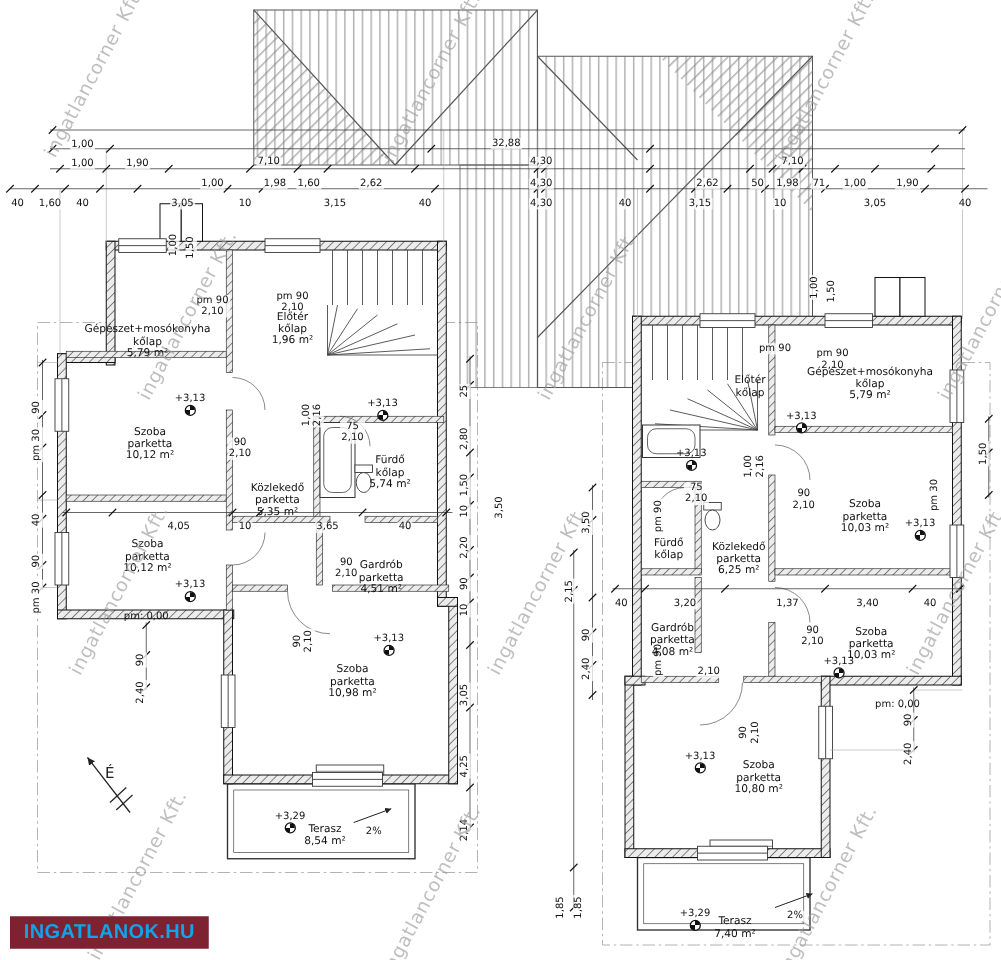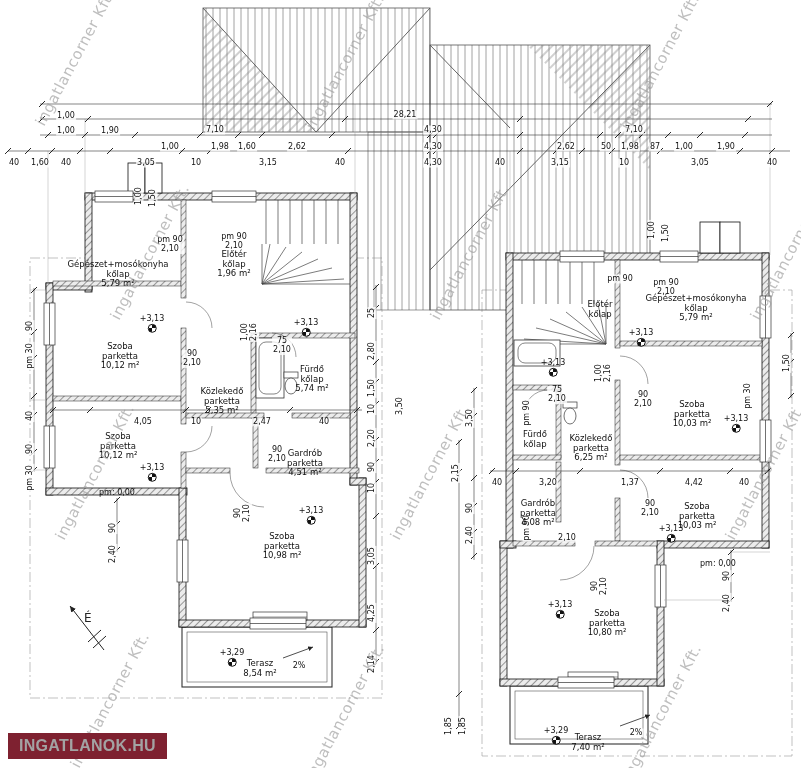--- a/index.html
+++ b/index.html
@@ -9,21 +9,21 @@
   #plan{position:absolute;left:0;top:0;z-index:1}
   #labels{position:absolute;left:0;top:16px;width:100%;height:100%;z-index:2;pointer-events:none}
   #wms{position:absolute;left:0;top:0;width:100%;height:100%;z-index:3;pointer-events:none}
   .lbl{position:absolute;font-size:8px;line-height:1.12;white-space:pre-line;text-align:center;color:#111}
   .dim{background:rgba(255,255,255,.78);padding:0 1px}
   .room{font-size:8.5px}
   .level{position:absolute;display:flex;flex-direction:column;align-items:center;gap:1px;font-size:8px;line-height:1.05}
   .lvlmark{width:9px;height:9px;border-radius:50%;border:1px solid #111;
            background:conic-gradient(#111 0 25%,#fff 25% 50%,#111 50% 75%,#fff 75% 100%)}
   .wm{position:absolute;font-size:15px;letter-spacing:.6px;color:#9e9e9e;opacity:.66;white-space:nowrap}
-  #logo{position:absolute;left:8px;top:733px;z-index:4;color:#a3a3a3;font-weight:bold;font-size:16px;
+  #logo{position:absolute;left:8px;top:733px;z-index:4;color:#0ea5e9;font-weight:bold;font-size:16px;
         padding:4px 11px;letter-spacing:.3px;font-family:"Liberation Sans",sans-serif}
 </style>
 </head>
 <body>
 
 <div id="stage">
 
   <svg id="plan" width="801" height="768" viewBox="0 0 801 768">
     <defs>
       <pattern id="wh" width="5" height="5" patternTransform="rotate(45)" patternUnits="userSpaceOnUse">
@@ -367,35 +367,35 @@
     </g>
 
     <g stroke="#222" stroke-width="0.8" fill="none">
       <line x1="283" y1="658" x2="313" y2="647" marker-end="url(#arr)"></line>
       <line x1="620" y1="726" x2="650" y2="715" marker-end="url(#arr)"></line>
     </g>
   </svg>
 
   <div id="labels">
       <div class="lbl dim" style="left: 66px; top: 100px; transform: translate(-50%, -50%);">1,00</div>
-      <div class="lbl dim" style="left: 405px; top: 99px; transform: translate(-50%, -50%);">28,21</div>
+      <div class="lbl dim" style="left: 405px; top: 99px; transform: translate(-50%, -50%);">32,88</div>
       <div class="lbl dim" style="left: 66px; top: 115px; transform: translate(-50%, -50%);">1,00</div>
       <div class="lbl dim" style="left: 110px; top: 115px; transform: translate(-50%, -50%);">1,90</div>
       <div class="lbl dim" style="left: 215px; top: 114px; transform: translate(-50%, -50%);">7,10</div>
       <div class="lbl dim" style="left: 433px; top: 114px; transform: translate(-50%, -50%);">4,30</div>
       <div class="lbl dim" style="left: 634px; top: 114px; transform: translate(-50%, -50%);">7,10</div>
       <div class="lbl dim" style="left: 170px; top: 131px; transform: translate(-50%, -50%);">1,00</div>
       <div class="lbl dim" style="left: 220px; top: 131px; transform: translate(-50%, -50%);">1,98</div>
       <div class="lbl dim" style="left: 247px; top: 131px; transform: translate(-50%, -50%);">1,60</div>
       <div class="lbl dim" style="left: 297px; top: 131px; transform: translate(-50%, -50%);">2,62</div>
       <div class="lbl dim" style="left: 433px; top: 131px; transform: translate(-50%, -50%);">4,30</div>
       <div class="lbl dim" style="left: 566px; top: 131px; transform: translate(-50%, -50%);">2,62</div>
       <div class="lbl dim" style="left: 606px; top: 131px; transform: translate(-50%, -50%);">50</div>
       <div class="lbl dim" style="left: 630px; top: 131px; transform: translate(-50%, -50%);">1,98</div>
-      <div class="lbl dim" style="left: 655px; top: 131px; transform: translate(-50%, -50%);">87</div>
+      <div class="lbl dim" style="left: 655px; top: 131px; transform: translate(-50%, -50%);">71</div>
       <div class="lbl dim" style="left: 684px; top: 131px; transform: translate(-50%, -50%);">1,00</div>
       <div class="lbl dim" style="left: 726px; top: 131px; transform: translate(-50%, -50%);">1,90</div>
       <div class="lbl dim" style="left: 14px; top: 147px; transform: translate(-50%, -50%);">40</div>
       <div class="lbl dim" style="left: 40px; top: 147px; transform: translate(-50%, -50%);">1,60</div>
       <div class="lbl dim" style="left: 66px; top: 147px; transform: translate(-50%, -50%);">40</div>
       <div class="lbl dim" style="left: 146px; top: 147px; transform: translate(-50%, -50%);">3,05</div>
       <div class="lbl dim" style="left: 196px; top: 147px; transform: translate(-50%, -50%);">10</div>
       <div class="lbl dim" style="left: 268px; top: 147px; transform: translate(-50%, -50%);">3,15</div>
       <div class="lbl dim" style="left: 340px; top: 147px; transform: translate(-50%, -50%);">40</div>
       <div class="lbl dim" style="left: 433px; top: 147px; transform: translate(-50%, -50%);">4,30</div>
@@ -431,26 +431,26 @@
       <div class="lbl dim" style="left: 470px; top: 492px; transform: translate(-50%, -50%) rotate(-90deg);">90</div>
       <div class="lbl dim" style="left: 470px; top: 519px; transform: translate(-50%, -50%) rotate(-90deg);">2,40</div>
       <div class="lbl dim" style="left: 449px; top: 710px; transform: translate(-50%, -50%) rotate(-90deg);">1,85</div>
       <div class="lbl dim" style="left: 463px; top: 710px; transform: translate(-50%, -50%) rotate(-90deg);">1,85</div>
       <div class="lbl dim" style="left: 787px; top: 347px; transform: translate(-50%, -50%) rotate(-90deg);">1,50</div>
       <div class="lbl dim" style="left: 748px; top: 380px; transform: translate(-50%, -50%) rotate(-90deg);">pm 30</div>
       <div class="lbl dim" style="left: 727px; top: 560px; transform: translate(-50%, -50%) rotate(-90deg);">90</div>
       <div class="lbl dim" style="left: 727px; top: 587px; transform: translate(-50%, -50%) rotate(-90deg);">2,40</div>
       <div class="lbl dim" style="left: 143px; top: 406px; transform: translate(-50%, -50%); text-align: center;">4,05</div>
       <div class="lbl dim" style="left: 196px; top: 406px; transform: translate(-50%, -50%);">10</div>
-      <div class="lbl dim" style="left: 262px; top: 406px; transform: translate(-50%, -50%);">2,47</div>
+      <div class="lbl dim" style="left: 262px; top: 406px; transform: translate(-50%, -50%);">3,65</div>
       <div class="lbl dim" style="left: 324px; top: 406px; transform: translate(-50%, -50%);">40</div>
       <div class="lbl dim" style="left: 497px; top: 467px; transform: translate(-50%, -50%);">40</div>
       <div class="lbl dim" style="left: 548px; top: 467px; transform: translate(-50%, -50%);">3,20</div>
       <div class="lbl dim" style="left: 630px; top: 467px; transform: translate(-50%, -50%);">1,37</div>
-      <div class="lbl dim" style="left: 694px; top: 467px; transform: translate(-50%, -50%);">4,42</div>
+      <div class="lbl dim" style="left: 694px; top: 467px; transform: translate(-50%, -50%);">3,40</div>
       <div class="lbl dim" style="left: 744px; top: 467px; transform: translate(-50%, -50%);">40</div>
       <div class="lbl dim" style="left: 170px; top: 229px; transform: translate(-50%, -50%);">pm 90
 2,10</div>
       <div class="lbl dim" style="left: 234px; top: 226px; transform: translate(-50%, -50%);">pm 90
 2,10</div>
       <div class="lbl dim" style="left: 192px; top: 343px; transform: translate(-50%, -50%);">90
 2,10</div>
       <div class="lbl dim" style="left: 282px; top: 330px; transform: translate(-50%, -50%);">75
 2,10</div>
       <div class="lbl dim" style="left: 250px; top: 316px; transform: translate(-50%, -50%) rotate(-90deg);">1,00

